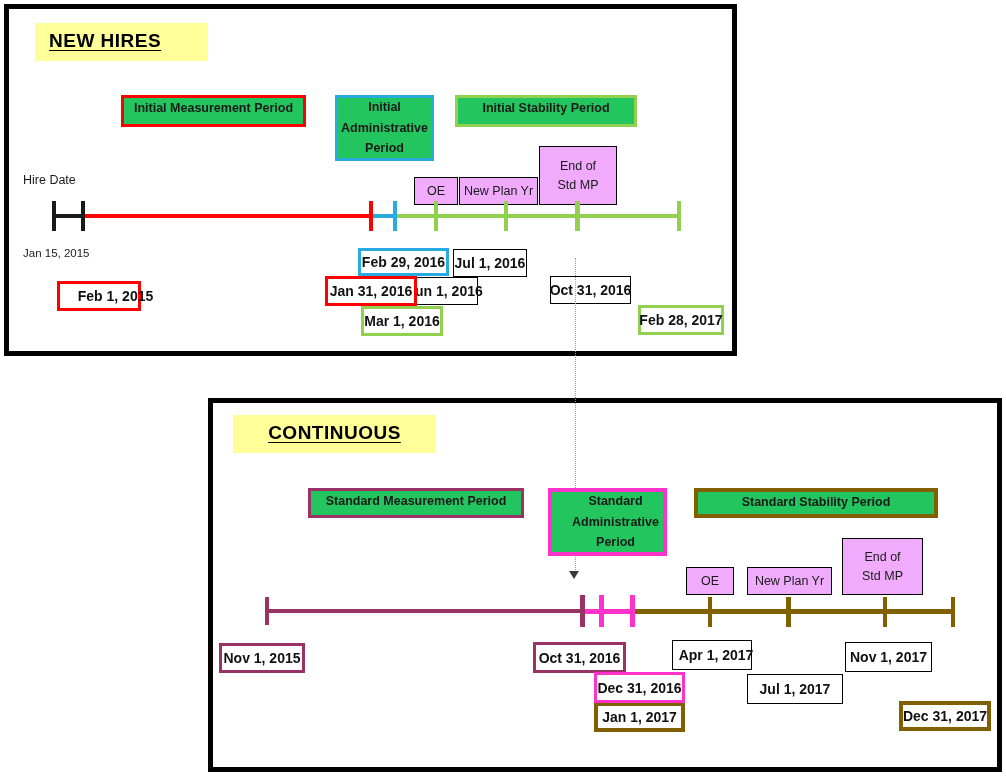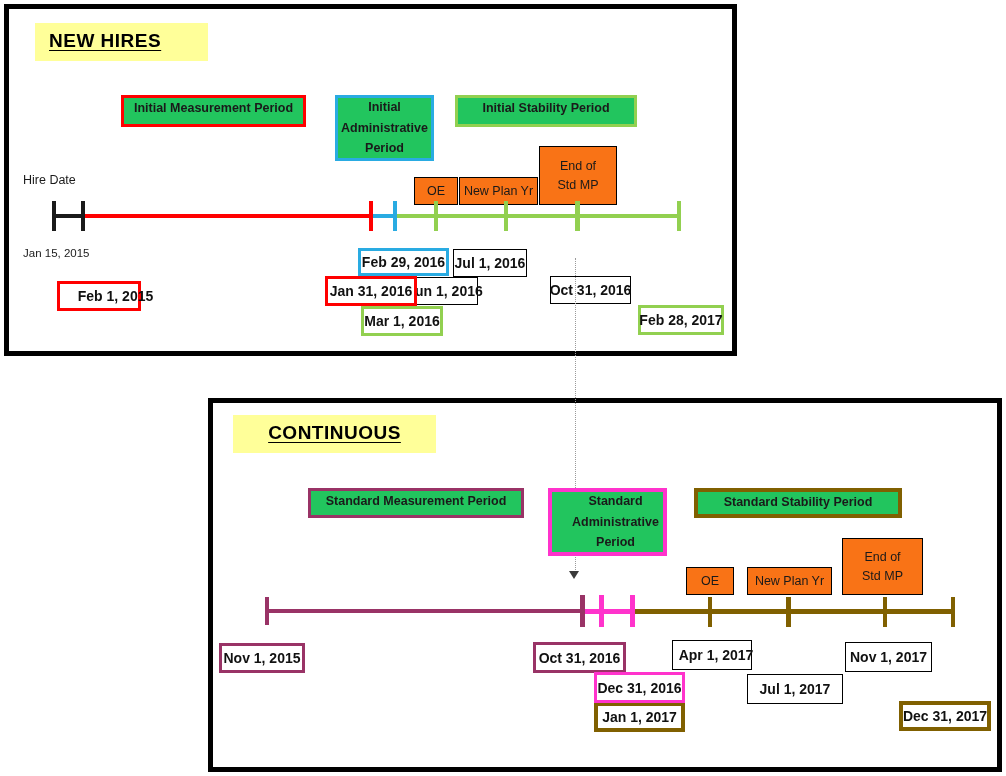--- a/index.html
+++ b/index.html
@@ -44,21 +44,21 @@
     text-align: center;
     font-size: 12.5px;
     font-weight: bold;
     color: #1a1a1a;
     line-height: 1.65;
   }
 
   
   .marker-box {
     position: absolute;
-    background: #f97316;
+    background: #f0abfc;
     border: 1.6px solid #000000;
     display: flex;
     align-items: center;
     justify-content: center;
     text-align: center;
     font-size: 12.5px;
     color: #1a1a1a;
     line-height: 1.5;
   }
 
@@ -202,21 +202,21 @@
     <div class="legend-box" style="left:95px; top:85px; width:216px; height:30px; border:3px solid #993366;">
       <span>Standard Measurement Period</span>
     </div>
 
     <div class="legend-box" style="left:335px; top:85px; width:119px; height:68px; border:4px solid #ff33cc; flex-direction:column; z-index:3;">
       <span style="white-space:pre-line;margin-left:16px;">Standard
 Administrative
 Period</span>
     </div>
 
-    <div class="legend-box" style="left:481px; top:85px; width:208px; height:30px; border:4px solid #806000;">
+    <div class="legend-box" style="left:481px; top:85px; width:244px; height:30px; border:4px solid #806000;">
       <span>Standard Stability Period</span>
     </div>
 
     <div class="marker-box" style="left:473px; top:164px; width:48px; height:28px;">
       <span>OE</span>
     </div>
     <div class="marker-box" style="left:534px; top:164px; width:85px; height:28px;">
       <span>New Plan Yr</span>
     </div>
     <div class="marker-box" style="left:629px; top:135px; width:81px; height:57px;">

